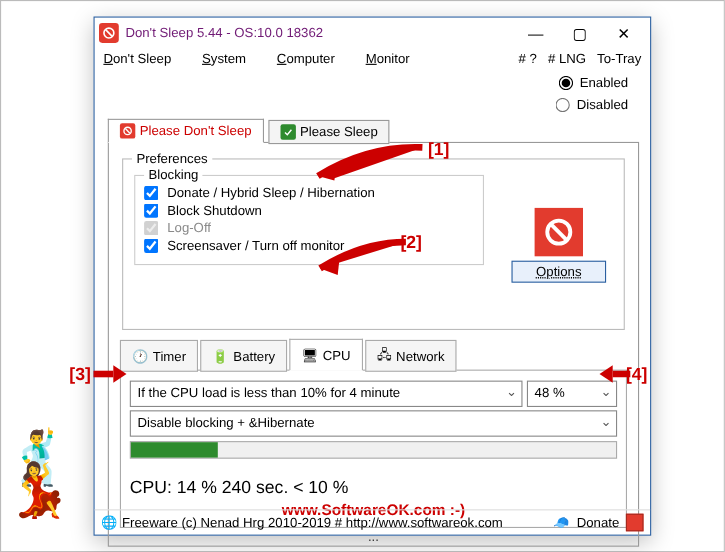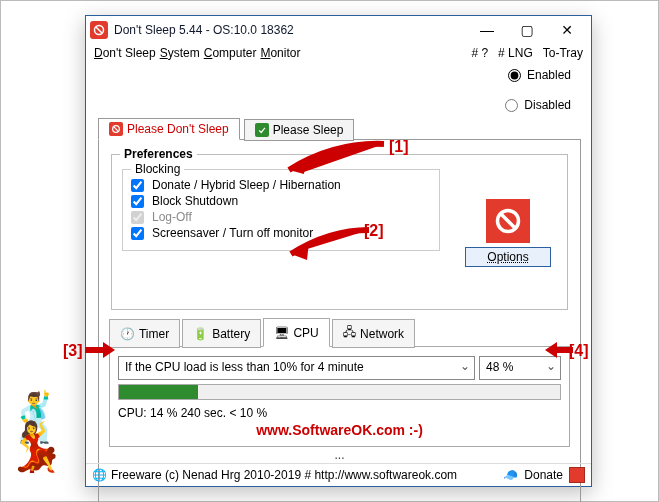--- a/index.html
+++ b/index.html
@@ -63,43 +63,43 @@
     padding: 0 4px;
   }
   .titlebar .app-icon {
     width: 18px; height: 18px;
     background: #e23b2e;
     border-radius: 3px;
     display: flex; align-items: center; justify-content: center;
     margin-right: 6px;
   }
   .titlebar .app-icon svg { width: 12px; height: 12px; }
-  .titlebar .title { flex: 0 0 auto; color: #0f172a; }
+  .titlebar .title { flex: 0 0 auto; color: #701a75; }
   .titlebar .spacer { flex: 1; }
   .win-btn {
     width: 40px; height: 28px;
     display: flex; align-items: center; justify-content: center;
     font-size: 14px;
     color: #000;
   }
   .menubar {
     display: flex;
     align-items: flex-start;
     padding: 2px 8px 4px 8px;
-    gap: 4px;
+    gap: 28px;
     font-size: 12px;
     border-bottom: none;
   }
   .menubar .mi { color: #000; }
   .menubar .mi u { text-decoration: underline; }
   .menubar .right { margin-left: auto; display: flex; gap: 10px; }
   .radio-row {
     display: flex;
     justify-content: flex-end;
-    gap: 16px;
+    gap: 6px;
     padding: 4px 20px 0 0;
     flex-direction: column;
     align-items: flex-end;
   }
   .radio-row label { display: flex; align-items: center; gap: 4px; font-size: 12px;}
   .radio-row input { accent-color: #000; margin:0 2px 0 0;}
   
   .page-tabs {
     display: flex;
     gap: 4px;
@@ -145,21 +145,20 @@
     padding: 8px 8px 10px 8px;
     position: relative;
   }
   .group > .legend {
     position: absolute;
     top: -8px;
     left: 8px;
     background: #fff;
     padding: 0 4px;
     font-size: 12px;
-    font-weight: bold;
   }
   .inner-group {
     border: 1px solid #ccc;
     margin: 6px 2px 4px 2px;
     padding: 6px 8px 8px 8px;
     position: relative;
   }
   .inner-group > .legend {
     position: absolute;
     top: -8px; left: 8px;
@@ -249,21 +248,21 @@
     border:1px solid #aaa;
     background:#f0f0f0;
     margin:4px 0 2px 0;
     position:relative;
   }
   .progress .bar{
     position:absolute;left:0;top:0;bottom:0;
     width:18%;
     background:#2e8b2e;
   }
-  .status-line{ font-size:12px; margin-top:6px;}
+  .status-line{ font-size:16px; margin-top:18px;}
   .red-url{
     color:#cc0000;
     font-weight:bold;
     font-size:14px;
     text-align:center;
     margin-top:2px;
   }
   .dots{ text-align:center; font-size:12px; color:#333;}
   .statusbar{
     position:absolute;
@@ -416,20 +415,23 @@
           <span class="ic">🖧</span>
           <span>Network</span>
         </div>
       </div>
 
       <div class="sub-body">
         <div class="combo-row">
           <div class="combo">If the CPU load is less than 10% for 4 minute</div>
           <div class="combo small">48 %</div>
         </div>
+        <div class="combo-row">
+          <div class="combo">Disable blocking + &amp;Hibernate</div>
+        </div>
         <div class="progress">
           <div class="bar"></div>
         </div>
         <div class="status-line">CPU: 14 % 240 sec. &lt; 10 %</div>
         <div class="red-url">www.SoftwareOK.com :-)</div>
       </div>
 
       <div class="dots">...</div>
 
       <span class="ann ann-num" style="left:290px; top:-2px;">[1]</span>

